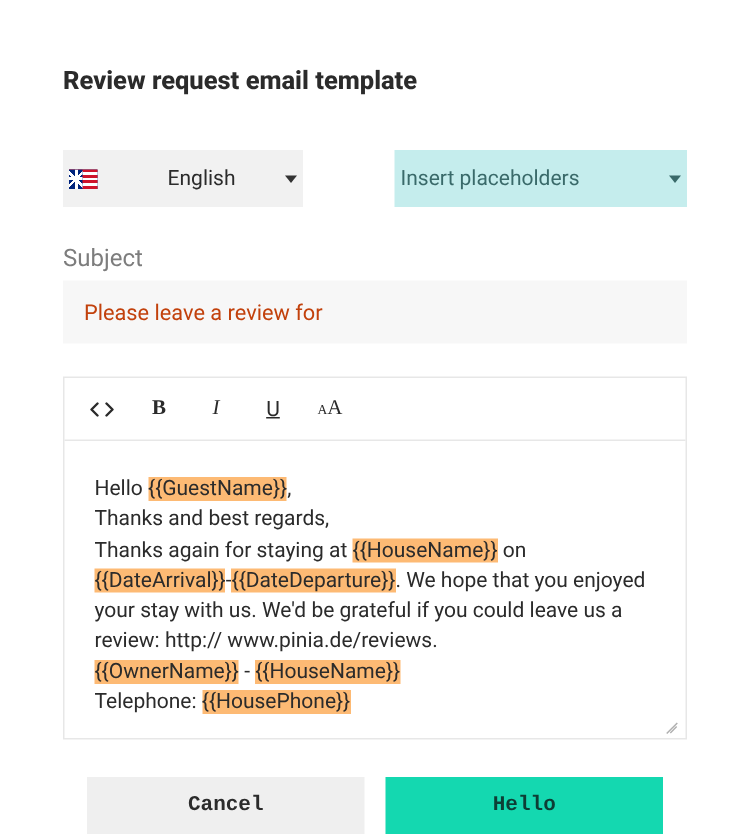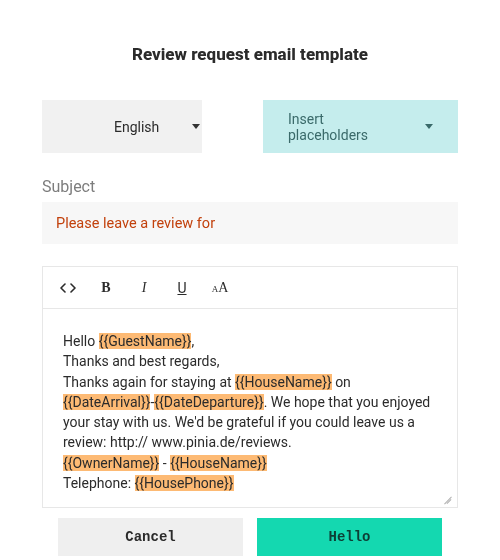--- a/index.html
+++ b/index.html
@@ -5,38 +5,37 @@
     * { box-sizing: border-box; margin: 0; padding: 0; }
     body {
       font-family: -apple-system, BlinkMacSystemFont, "Segoe UI", Roboto, Helvetica, Arial, sans-serif;
       width: 500px;
       height: 560px;
       padding: 16px 42px 16px 42px;
       color: #2b2b2b;
       background: #fff;
     }
     .title {
-      text-align: center;
       font-size: 17px;
       font-weight: 800;
       color: #2b2b2b;
       margin-top: 28px;
       margin-bottom: 36px;
     }
     .controls-row {
       display: flex;
       gap: 8px;
       align-items: center;
       margin-bottom: 24px;
     }
     .dropdown {
       display: flex;
       align-items: center;
-      height: 53px;
-      padding: 0 25px;
+      height: 38px;
+      padding: 0 4px;
       position: relative;
       cursor: pointer;
       font-size: 14px;
       gap: 33px;
     }
     .flag {
       width: 20px;
       height: 13px;
       margin-right: 14px;
       background:

